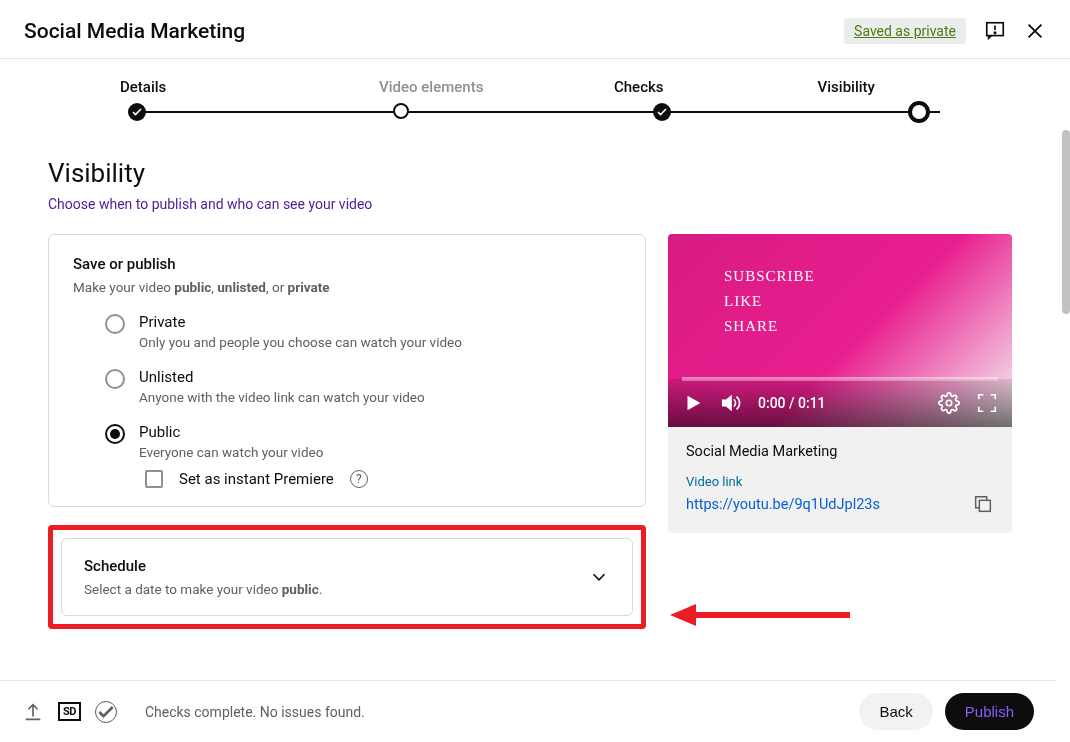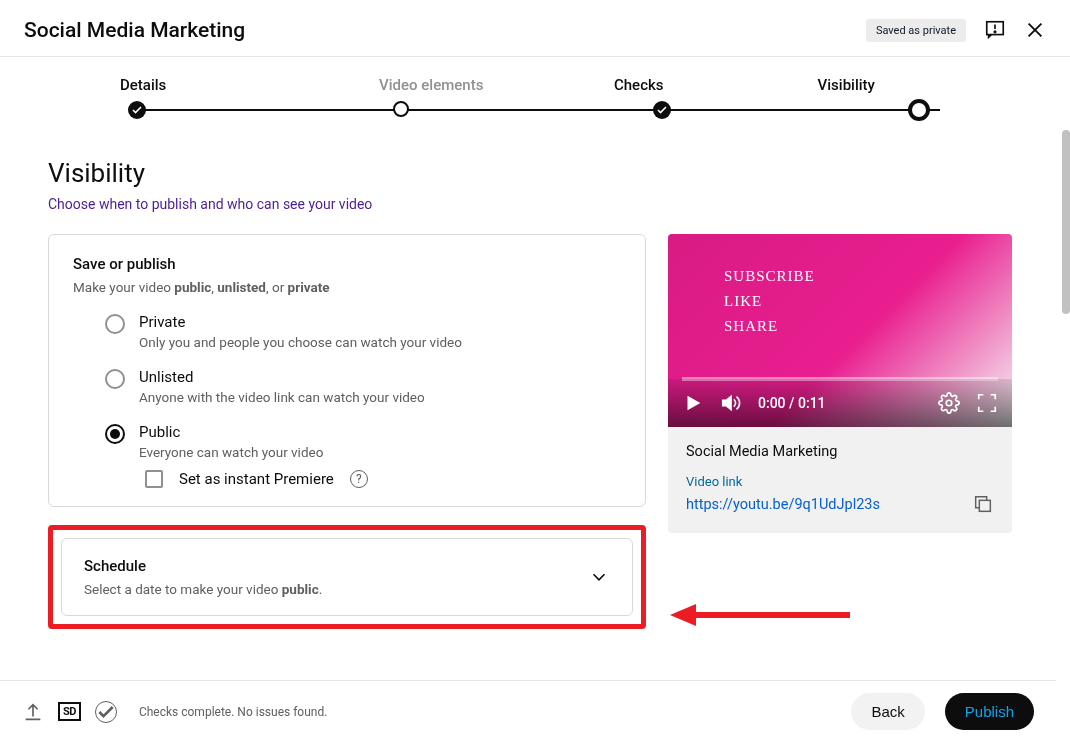--- a/index.html
+++ b/index.html
@@ -1,21 +1,21 @@
 <!DOCTYPE html>
 <html><head>
 <meta charset="utf-8">
 <style>
 * { box-sizing: border-box; margin: 0; padding: 0; }
 body { font-family: Roboto, Arial, sans-serif; background: #fff; color: #0d0d0d; overflow: hidden; width: 1070px; height: 742px; position: relative; }
 
 .header { display: flex; align-items: center; justify-content: space-between; padding: 18px 24px 14px 24px; border-bottom: 1px solid #e5e5e5; }
 .header-title { font-size: 21px; font-weight: 500; color: #0d0d0d; }
 .header-right { display: flex; align-items: center; gap: 18px; }
-.saved-badge { background: #ececec; color: #0f172a; font-size: 11px; padding: 5px 10px; border-radius: 3px; }
+.saved-badge { background: #ececec; color: #4d7c0f; font-size: 14px; padding: 5px 10px; border-radius: 3px; text-decoration: underline; }
 .feedback-icon, .close-icon { width: 22px; height: 22px; cursor: pointer; }
 
 .stepper { display: flex; align-items: flex-start; padding: 18px 120px 0 120px; position: relative; }
 .step { flex: 1; text-align: center; position: relative; }
 .step:first-child{ text-align: left; }
 .step:last-child{ text-align: right; }
 .step-label { font-size: 15px; font-weight: 500; color: #0d0d0d; margin-bottom: 14px; display: inline-block; }
 .step-label.inactive { color: #909090; }
 .step-dots { position: absolute; left: 130px; right: 130px; top: 52px; height: 2px; background: #0d0d0d; }
 .step-circle { position: absolute; top: 44px; width: 18px; height: 18px; border-radius: 50%; background: #0d0d0d; display: flex; align-items: center; justify-content: center; }
@@ -70,24 +70,24 @@
 .pv-link { font-size: 14.5px; color: #065fd4; }
 .copy-btn { width: 22px; height: 22px; cursor: pointer; }
 
 .scrollbar { position: absolute; right: 0; top: 130px; width: 8px; height: 184px; background: #c1c1c1; border-radius: 4px; }
 
 .footer { position: absolute; bottom: 0; left: 0; right: 14px; height: 62px; border-top: 1px solid #e5e5e5; display: flex; align-items: center; padding: 0 22px; background: #fff; }
 .footer-left { display: flex; align-items: center; gap: 14px; }
 .footer-left svg { width: 22px; height: 22px; }
 .sd-badge { border: 2px solid #0d0d0d; font-size: 11px; font-weight: 700; padding: 1px 3px; letter-spacing: -0.5px; }
 .check-circ { width: 22px; height: 22px; border: 1.5px solid #606060; border-radius: 50%; display: flex; align-items: center; justify-content: center; }
-.footer-msg { font-size: 12px; color: #606060; margin-left: 8px; }
-.footer-right { margin-left: auto; display: flex; gap: 20px; justify-content: center; }
+.footer-msg { font-size: 14px; color: #606060; margin-left: 14px; }
+.footer-right { margin-left: auto; display: flex; gap: 12px; justify-content: center; }
 .btn-back { background: #f2f2f2; color: #0d0d0d; border: none; font-size: 15px; font-weight: 500; padding: 10px 20px; border-radius: 20px; cursor: pointer; }
-.btn-publish { background: #0d0d0d; color: #0ea5e9; border: none; font-size: 15px; font-weight: 500; padding: 10px 20px; border-radius: 20px; cursor: pointer; }
+.btn-publish { background: #0d0d0d; color: #8b5cf6; border: none; font-size: 15px; font-weight: 500; padding: 10px 20px; border-radius: 20px; cursor: pointer; }
 </style>
 </head>
 <body>
 
 <div class="header">
   <div class="header-title">Social Media Marketing</div>
   <div class="header-right">
     <div class="saved-badge">Saved as private</div>
     <svg class="feedback-icon" viewBox="0 0 24 24" fill="none" stroke="#0d0d0d" stroke-width="1.8">
         <rect x="3" y="3" width="18" height="14"></rect>

